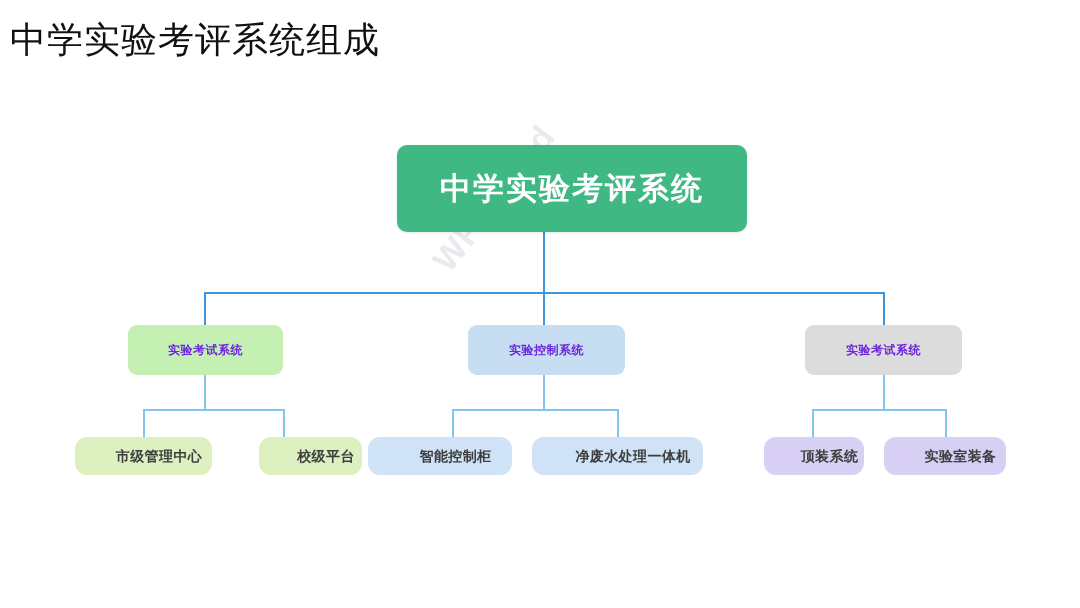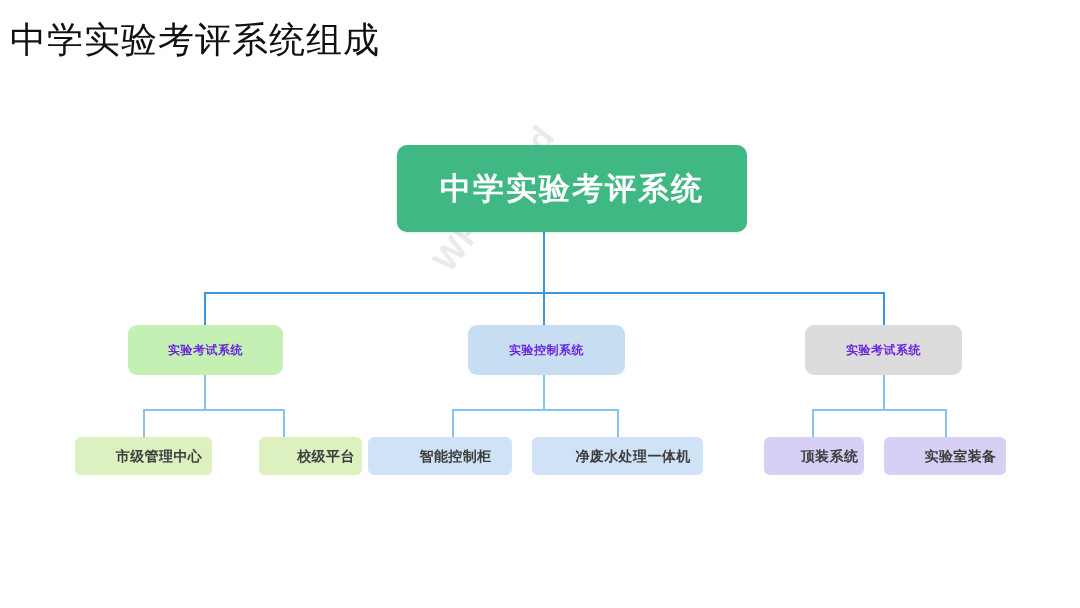--- a/index.html
+++ b/index.html
@@ -94,21 +94,21 @@
     font-size: 12px;
     font-weight: 700;
     letter-spacing: .5px;
     color: #6d28d9;
   }
   .node.branch.green  { background: #c5f0b4; }
   .node.branch.blue   { background: #c6ddf2; }
   .node.branch.grey   { background: #dcdcdc; }
 
   .node.leaf {
-    border-radius: 6px;
+    border-radius: 12px;
     font-size: 14px;
     font-weight: 600;
     letter-spacing: .4px;
     color: #3d3d3d;
     padding-left: 31px;
   }
   .node.leaf.lgreen  { background: #dcf0c0; }
   .node.leaf.lblue   { background: #cfe2f6; }
   .node.leaf.lpurple { background: #d7cff4; }
 </style>

